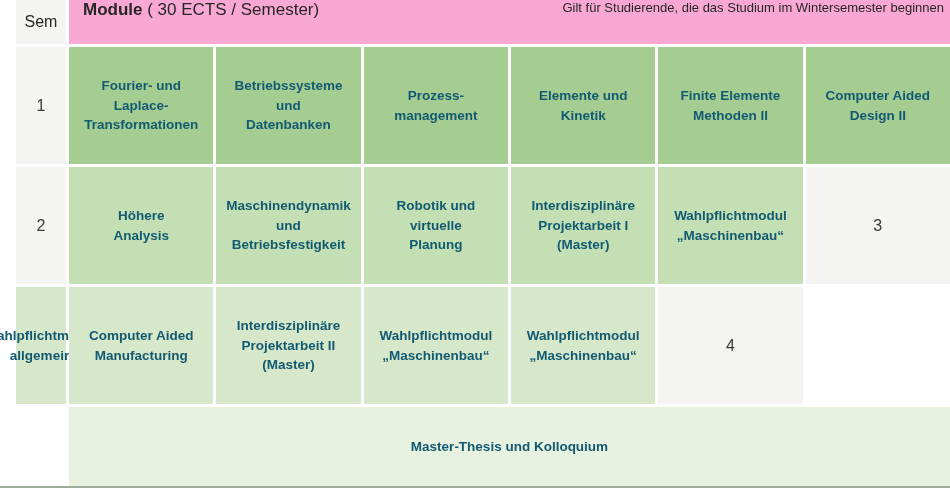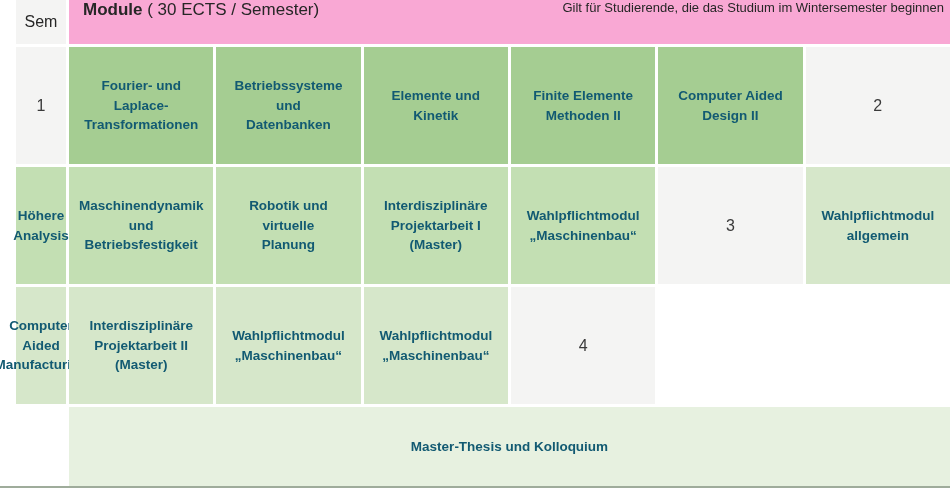--- a/index.html
+++ b/index.html
@@ -91,20 +91,22 @@
       </div>
       <div class="note">Gilt für Studierende, die das Studium im Wintersemester beginnen</div>
     </div>
 
     <div class="sem-cell">1</div>
     <div class="cell r1">Fourier- und
 Laplace-
 Transformationen</div>
     <div class="cell r1">Betriebssysteme und
 Datenbanken</div>
+    <div class="cell r1">Prozess-
+management</div>
     <div class="cell r1">Elemente und Kinetik</div>
     <div class="cell r1">Finite Elemente
 Methoden II</div>
     <div class="cell r1">Computer Aided
 Design II</div>
 
     <div class="sem-cell">2</div>
     <div class="cell r2">Höhere
 Analysis</div>
     <div class="cell r2">Maschinendynamik und

